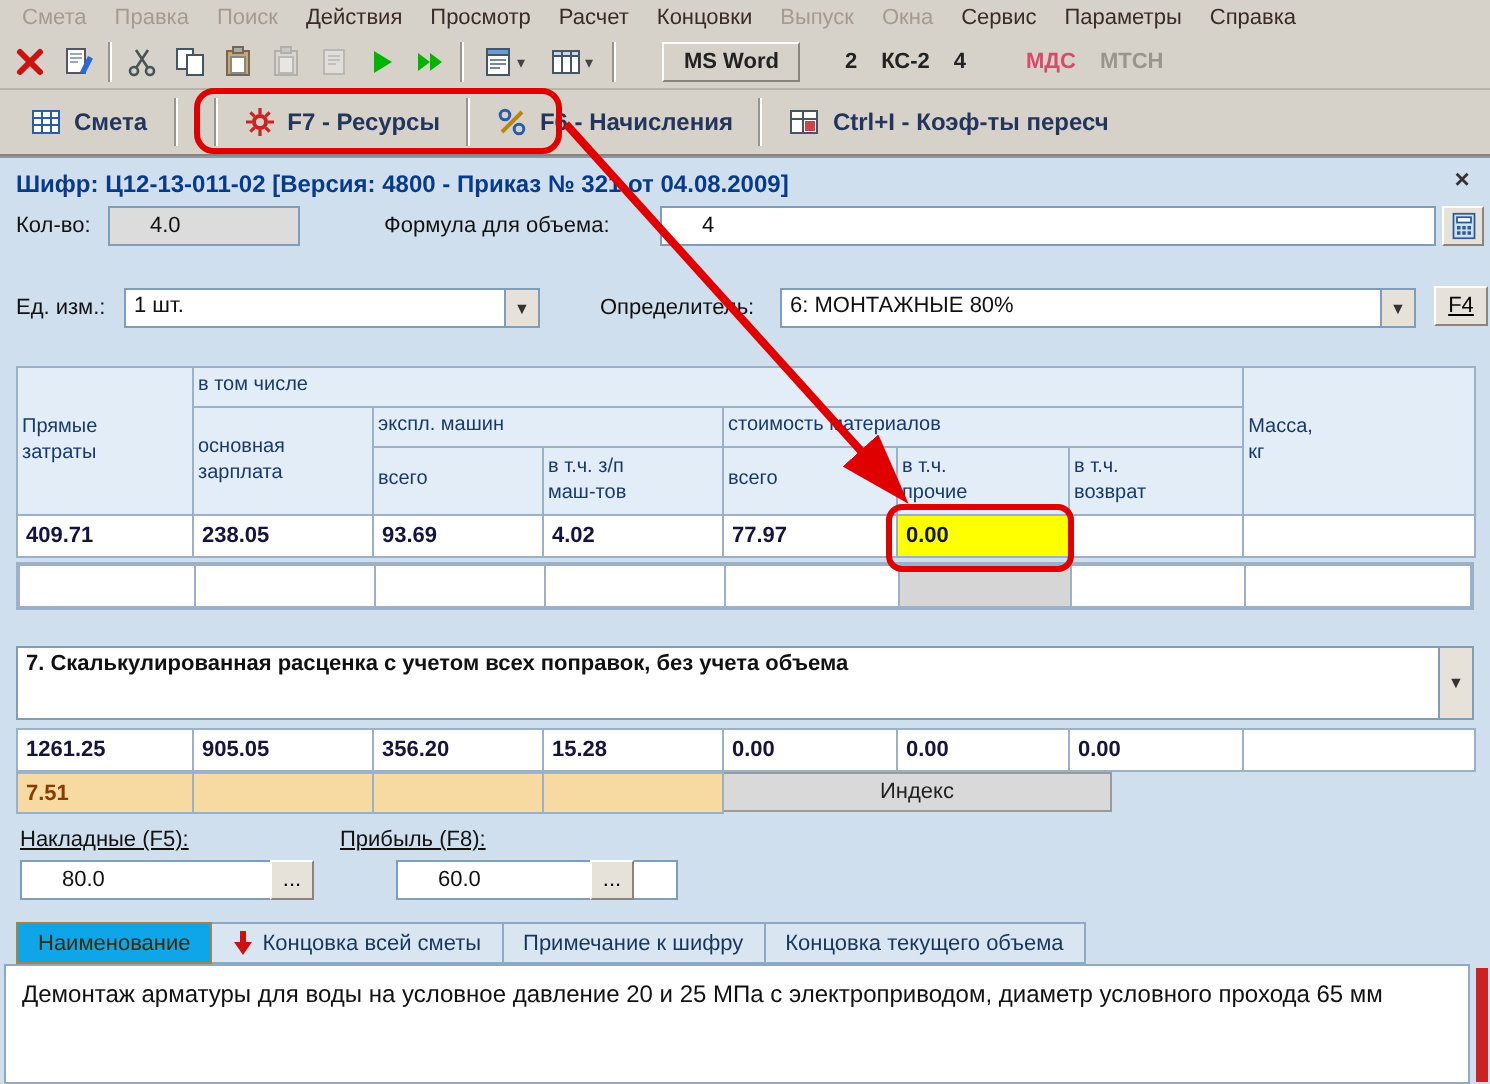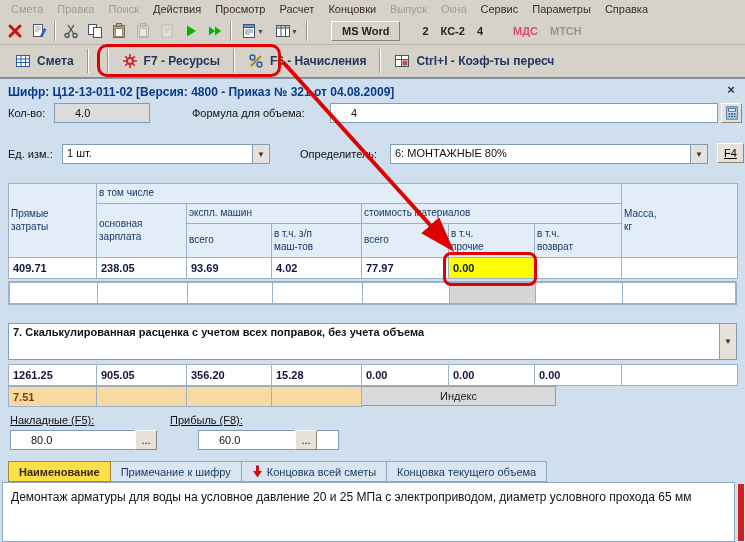--- a/index.html
+++ b/index.html
@@ -58,21 +58,21 @@
   td.o { background:#f7d9a2; border:1px solid #c9a866; height:20px; font-size:11px; font-weight:bold; color:#8a3c00; padding:2px 4px; }
   .idx-cell { width:194px; height:20px; background:#d9d9d9; border:1px solid #9a9a9a; border-left:none; display:flex; align-items:center; justify-content:center; font-size:11px; color:#222; }
 
   .ulbl { position:absolute; font-size:11px; color:#111; text-decoration:underline; white-space:nowrap; }
   .dots { position:absolute; width:22px; height:20px; background:#e6e2da; border:1px solid; border-color:#fff #8a857c #8a857c #fff; font-size:11px; line-height:16px; }
 
   
   .tabs { position:absolute; left:8px; top:382px; height:22px; display:flex; }
   .tab { display:flex; align-items:center; gap:4px; height:21px; padding:0 10px; font-size:11px; color:#16365c; background:#d9e6f2; border:1px solid #8fa9c2; border-left:none; white-space:nowrap; }
   .tab:first-child { border-left:1px solid #8fa9c2; }
-  .tab.active { background:#fde047; border-color:#a98242; font-weight:bold; color:#3a2a08; }
+  .tab.active { background:#0ea5e9; border-color:#a98242; font-weight:normal; color:#3a2a08; }
   .tab svg { width:11px; height:13px; }
   .desc { position:absolute; left:2px; right:10px; top:403px; bottom:0; background:#fff; border:1px solid #8fa9c2; padding:5px 8px; font-size:12px; color:#111; line-height:1.55; }
   .redstrip { position:absolute; right:1px; width:6px; top:405px; bottom:1px; background:#cc2222; }
 
   
   .ann { position:absolute; border:3px solid #e00000; border-radius:10px; background:transparent; pointer-events:none; z-index:55; }
   .ann-arrow { position:absolute; left:0; top:0; width:745px; height:542px; pointer-events:none; z-index:60; }
 </style>
 </head>
 <body>
@@ -382,27 +382,27 @@
     <button class="dots" style="left:135px; top:351px">...</button>
     <span class="ulbl" style="left:170px; top:335px">Прибыль (F8):</span>
     <input class="tin" style="left: 170px; top: 351px; width: 141px; margin-left: 28px;" value="60.0">
     <button class="dots" style="left:295px; top:351px">...</button>
 
     <div class="tabs">
       <div class="tab active">
           <span>Наименование</span>
         </div>
       <div class="tab">
-          <span>Примечание к шифру</span>
-        </div>
-      <div class="tab">
           <svg viewBox="0 0 11 13">
             <path d="M4 0.5h3V6h3L5.5 12.5 1 6h3z" fill="#cc1111"></path>
           </svg>
           <span>Концовка всей сметы</span>
+        </div>
+      <div class="tab">
+          <span>Примечание к шифру</span>
         </div>
       <div class="tab">
           <span>Концовка текущего объема</span>
         </div>
     </div>
 
     <div class="desc">Демонтаж арматуры для воды на условное давление 20 и 25 МПа с электроприводом, диаметр условного прохода 65 мм</div>
     <div class="redstrip"></div>
   </div>
 

